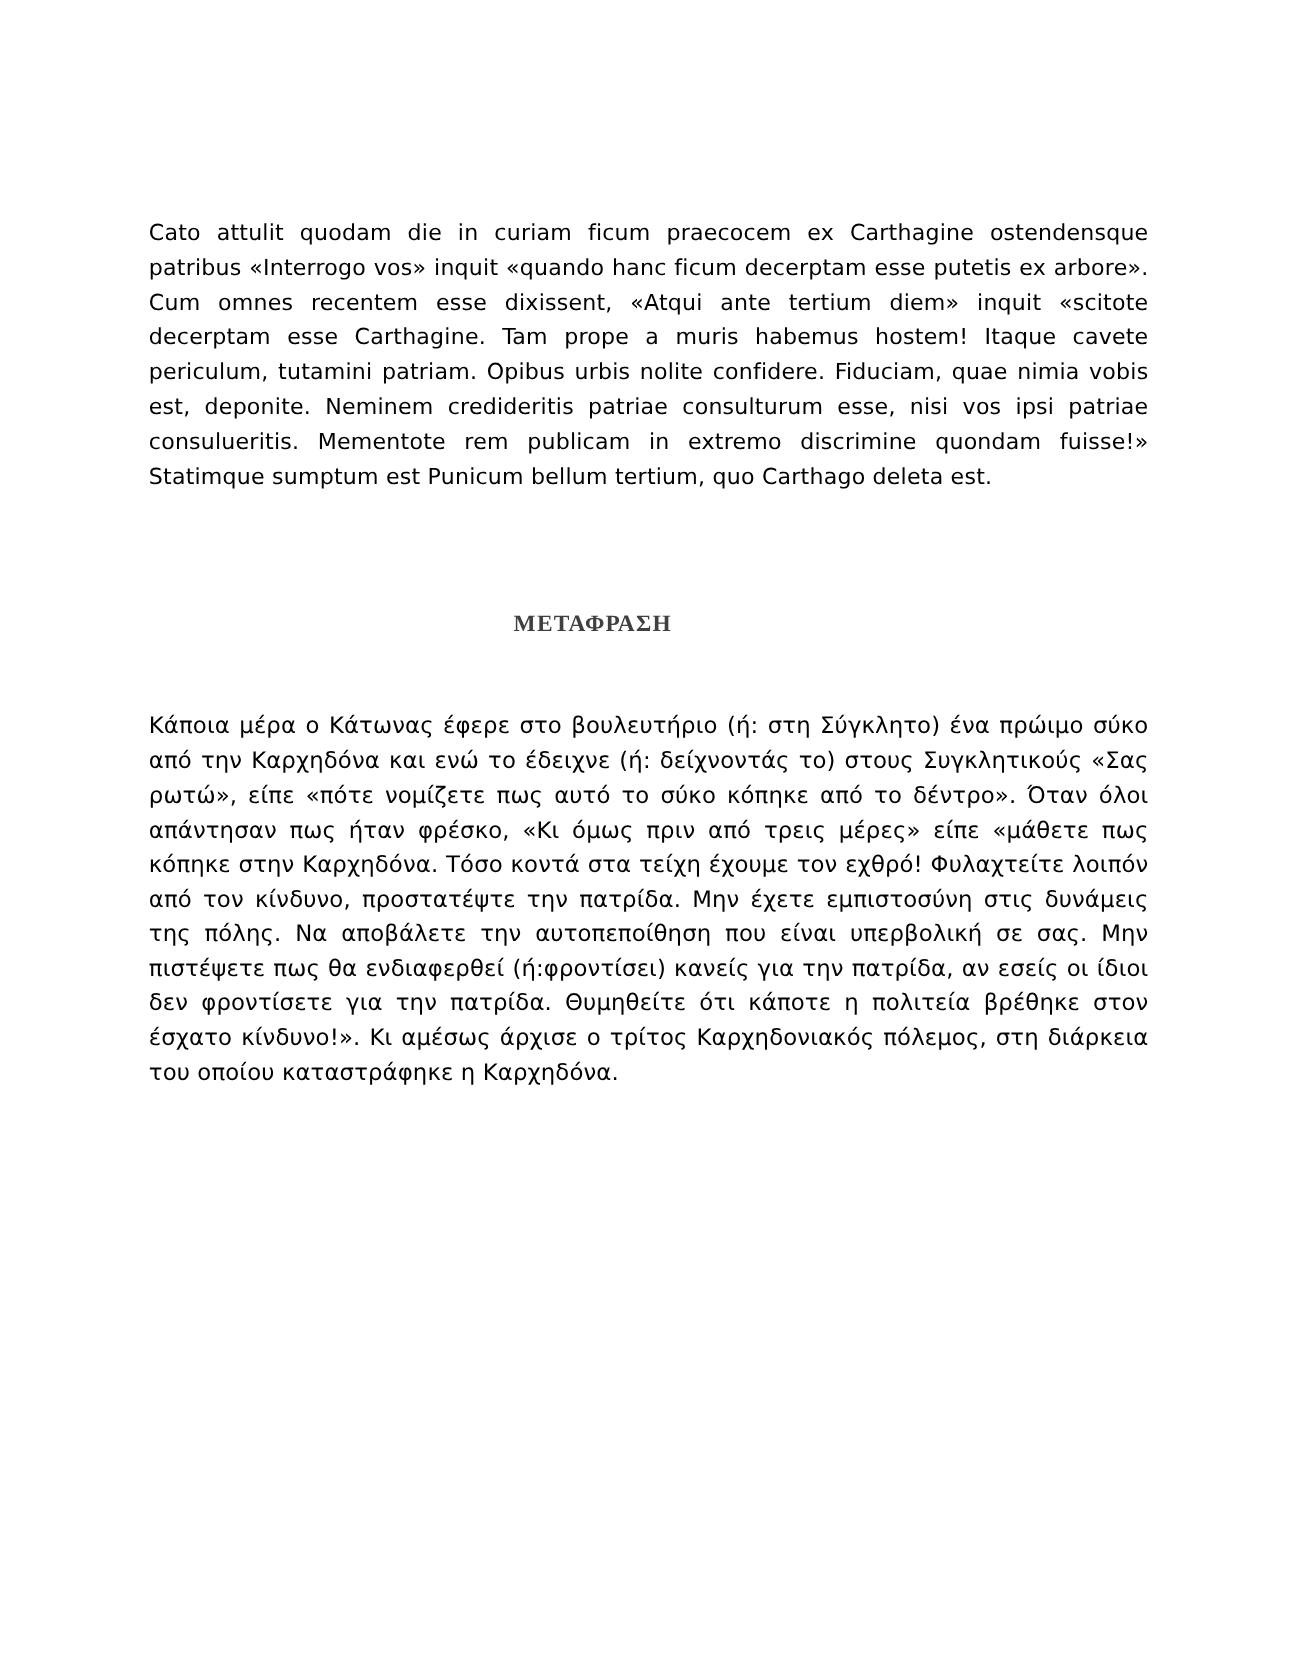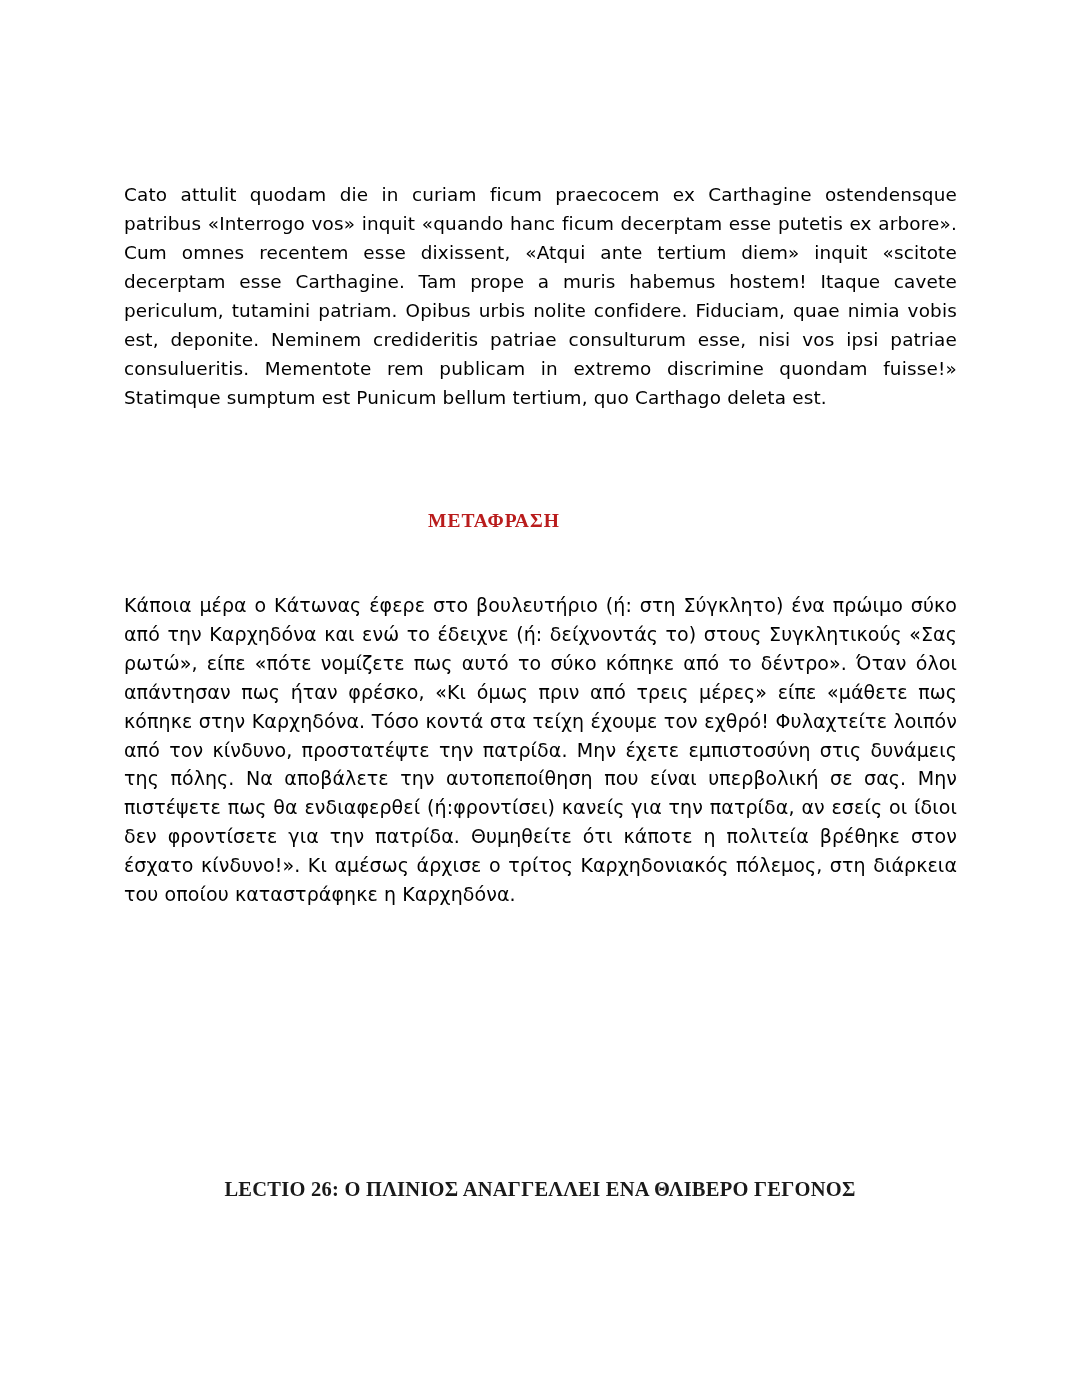--- a/index.html
+++ b/index.html
@@ -35,21 +35,21 @@
   }
   .metafrasi-heading {
     position: absolute;
     left: 0;
     top: 492px;
     width: 988px;
     text-align: center;
     font-family: "Liberation Serif", "DejaVu Serif", serif;
     font-size: 19.5px;
     line-height: 26px;
-    color: #b91c1c;
+    color: #404040;
     letter-spacing: 0.055em;
   }
   .greek-paragraph {
     position: absolute;
     left: 124px;
     top: 572px;
     width: 833px;
     font-family: "DejaVu Sans", "Liberation Sans", sans-serif;
     font-size: 19px;
     line-height: 28.9px;
@@ -78,15 +78,14 @@
 <body>
 
 <div class="page">
 
   <p class="latin-paragraph">Cato attulit quodam die in curiam ficum praecocem ex Carthagine ostendensque patribus «Interrogo vos» inquit «quando hanc ficum decerptam esse putetis ex arbore». Cum omnes recentem esse dixissent, «Atqui ante tertium diem» inquit «scitote decerptam esse Carthagine. Tam prope a muris habemus hostem! Itaque cavete periculum, tutamini patriam. Opibus urbis nolite confidere. Fiduciam, quae nimia vobis est, deponite. Neminem credideritis patriae consulturum esse, nisi vos ipsi patriae consulueritis. Mementote rem publicam in extremo discrimine quondam fuisse!» Statimque sumptum est Punicum bellum tertium, quo Carthago deleta est.</p>
 
   <h2 class="metafrasi-heading">ΜΕΤΑΦΡΑΣΗ</h2>
 
   <p class="greek-paragraph">Κάποια μέρα ο Κάτωνας έφερε στο βουλευτήριο (ή: στη Σύγκλητο) ένα πρώιμο σύκο από την Καρχηδόνα και ενώ το έδειχνε (ή: δείχνοντάς το) στους Συγκλητικούς «Σας ρωτώ», είπε «πότε νομίζετε πως αυτό το σύκο κόπηκε από το δέντρο». Όταν όλοι απάντησαν πως ήταν φρέσκο, «Κι όμως πριν από τρεις μέρες» είπε «μάθετε πως κόπηκε στην Καρχηδόνα. Τόσο κοντά στα τείχη έχουμε τον εχθρό! Φυλαχτείτε λοιπόν από τον κίνδυνο, προστατέψτε την πατρίδα. Μην έχετε εμπιστοσύνη στις δυνάμεις της πόλης. Να αποβάλετε την αυτοπεποίθηση που είναι υπερβολική σε σας. Μην πιστέψετε πως θα ενδιαφερθεί (ή:φροντίσει) κανείς για την πατρίδα, αν εσείς οι ίδιοι δεν φροντίσετε για την πατρίδα. Θυμηθείτε ότι κάποτε η πολιτεία βρέθηκε στον έσχατο κίνδυνο!». Κι αμέσως άρχισε ο τρίτος Καρχηδονιακός πόλεμος, στη διάρκεια του οποίου καταστράφηκε η Καρχηδόνα.</p>
 
-  <h2 class="lectio-heading">LECTIO 26: Ο ΠΛΙΝΙΟΣ ΑΝΑΓΓΕΛΛΕΙ ΕΝΑ ΘΛΙΒΕΡΟ ΓΕΓΟΝΟΣ</h2>
 
 </div>
 
 </body></html>

